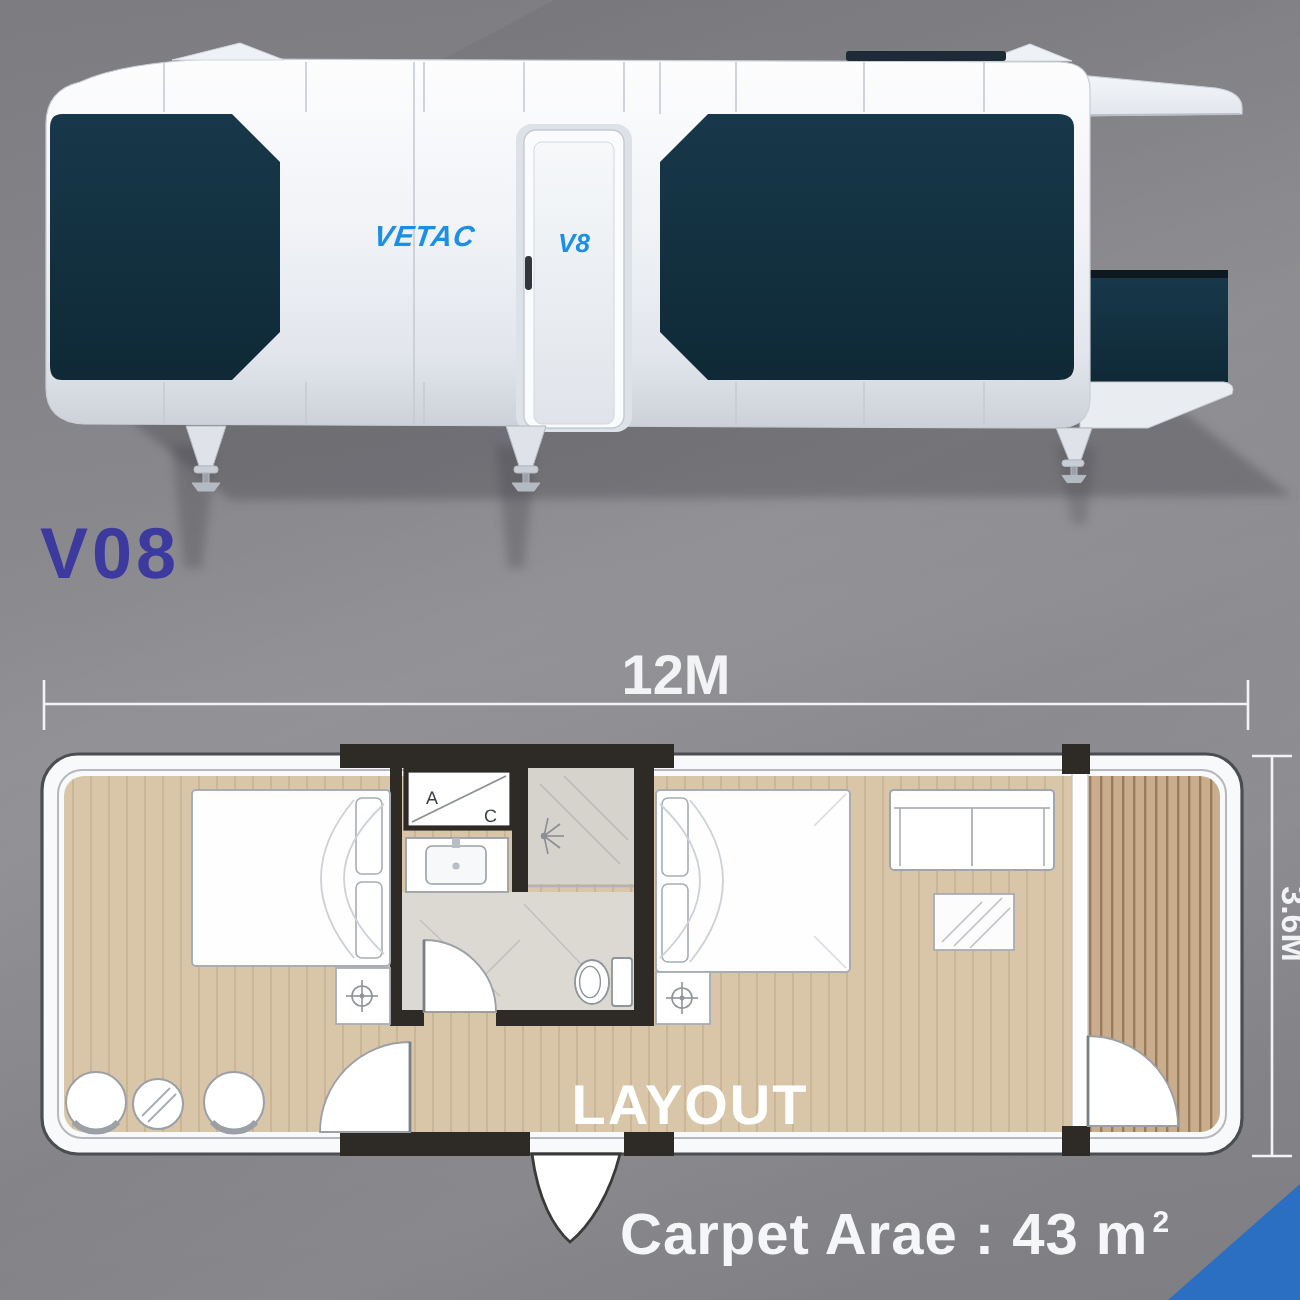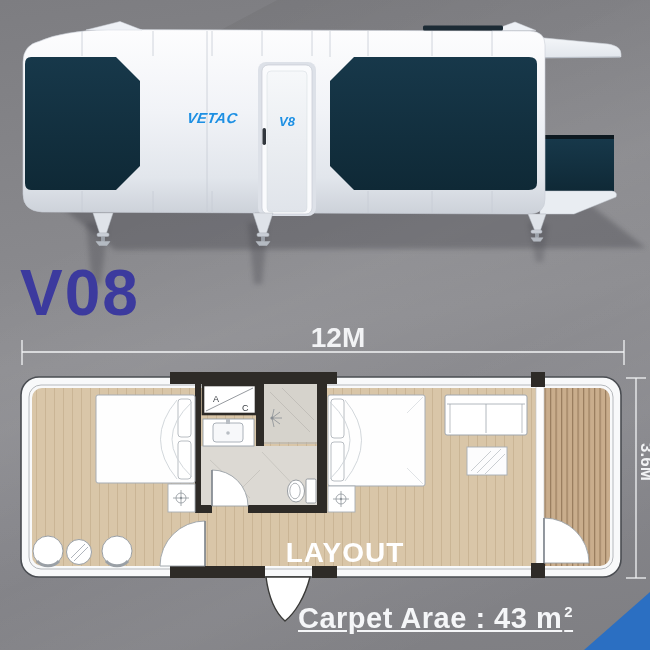--- a/index.html
+++ b/index.html
@@ -7,24 +7,24 @@
   .stage{position:relative;width:650px;height:650px;overflow:hidden;
     background:linear-gradient(172deg,#7d7d81 0%,#86868a 28%,#8d8d91 50%,#85858a 74%,#7f7f83 100%);}
   .streak{position:absolute;pointer-events:none;}
   .streak-a{left:-140px;top:140px;width:950px;height:300px;transform:rotate(-24deg);
     background:linear-gradient(to bottom,rgba(255,255,255,0),rgba(255,255,255,0.06) 48%,rgba(255,255,255,0) 100%);}
   .streak-b{left:-120px;top:430px;width:950px;height:240px;transform:rotate(-26deg);
     background:linear-gradient(to bottom,rgba(255,255,255,0),rgba(255,255,255,0.05) 50%,rgba(255,255,255,0) 100%);}
   .streak-c{left:180px;top:-80px;width:560px;height:260px;transform:rotate(-28deg);
     background:linear-gradient(to bottom,rgba(0,0,0,0.05),rgba(0,0,0,0) 70%);}
   svg.scene{position:absolute;left:0;top:0;width:650px;height:650px;}
-  .model-label{position:absolute;left:20px;top:256px;font-size:64px;font-weight:800;
+  .model-label{position:absolute;left:20px;top:256px;font-size:36px;font-weight:800;
     letter-spacing:2px;color:#3c3a9e;}
-  .area-label{position:absolute;left:298px;top:602px;font-size:29px;font-weight:700;
-    color:#f5f6f8;letter-spacing:0.5px;white-space:nowrap;text-decoration:underline;}
+  .area-label{position:absolute;left:310px;top:602px;font-size:29px;font-weight:700;
+    color:#f5f6f8;letter-spacing:0.5px;white-space:nowrap;}
   .area-label sup{font-size:15px;font-weight:700;vertical-align:super;margin-left:2px;}
   .corner-triangle{position:absolute;right:0;bottom:0;width:0;height:0;
     border-left:66px solid transparent;border-bottom:58px solid #2b6fc2;}
   text{font-family:"Liberation Sans",sans-serif;}
   .dim-text{fill:#f2f3f5;font-weight:700;}
   .logo-text{fill:#1d8fe2;font-weight:700;font-style:italic;paint-order:stroke;stroke:#e6f2fd;stroke-width:0.6px;}
 </style>
 </head>
 <body>
 

